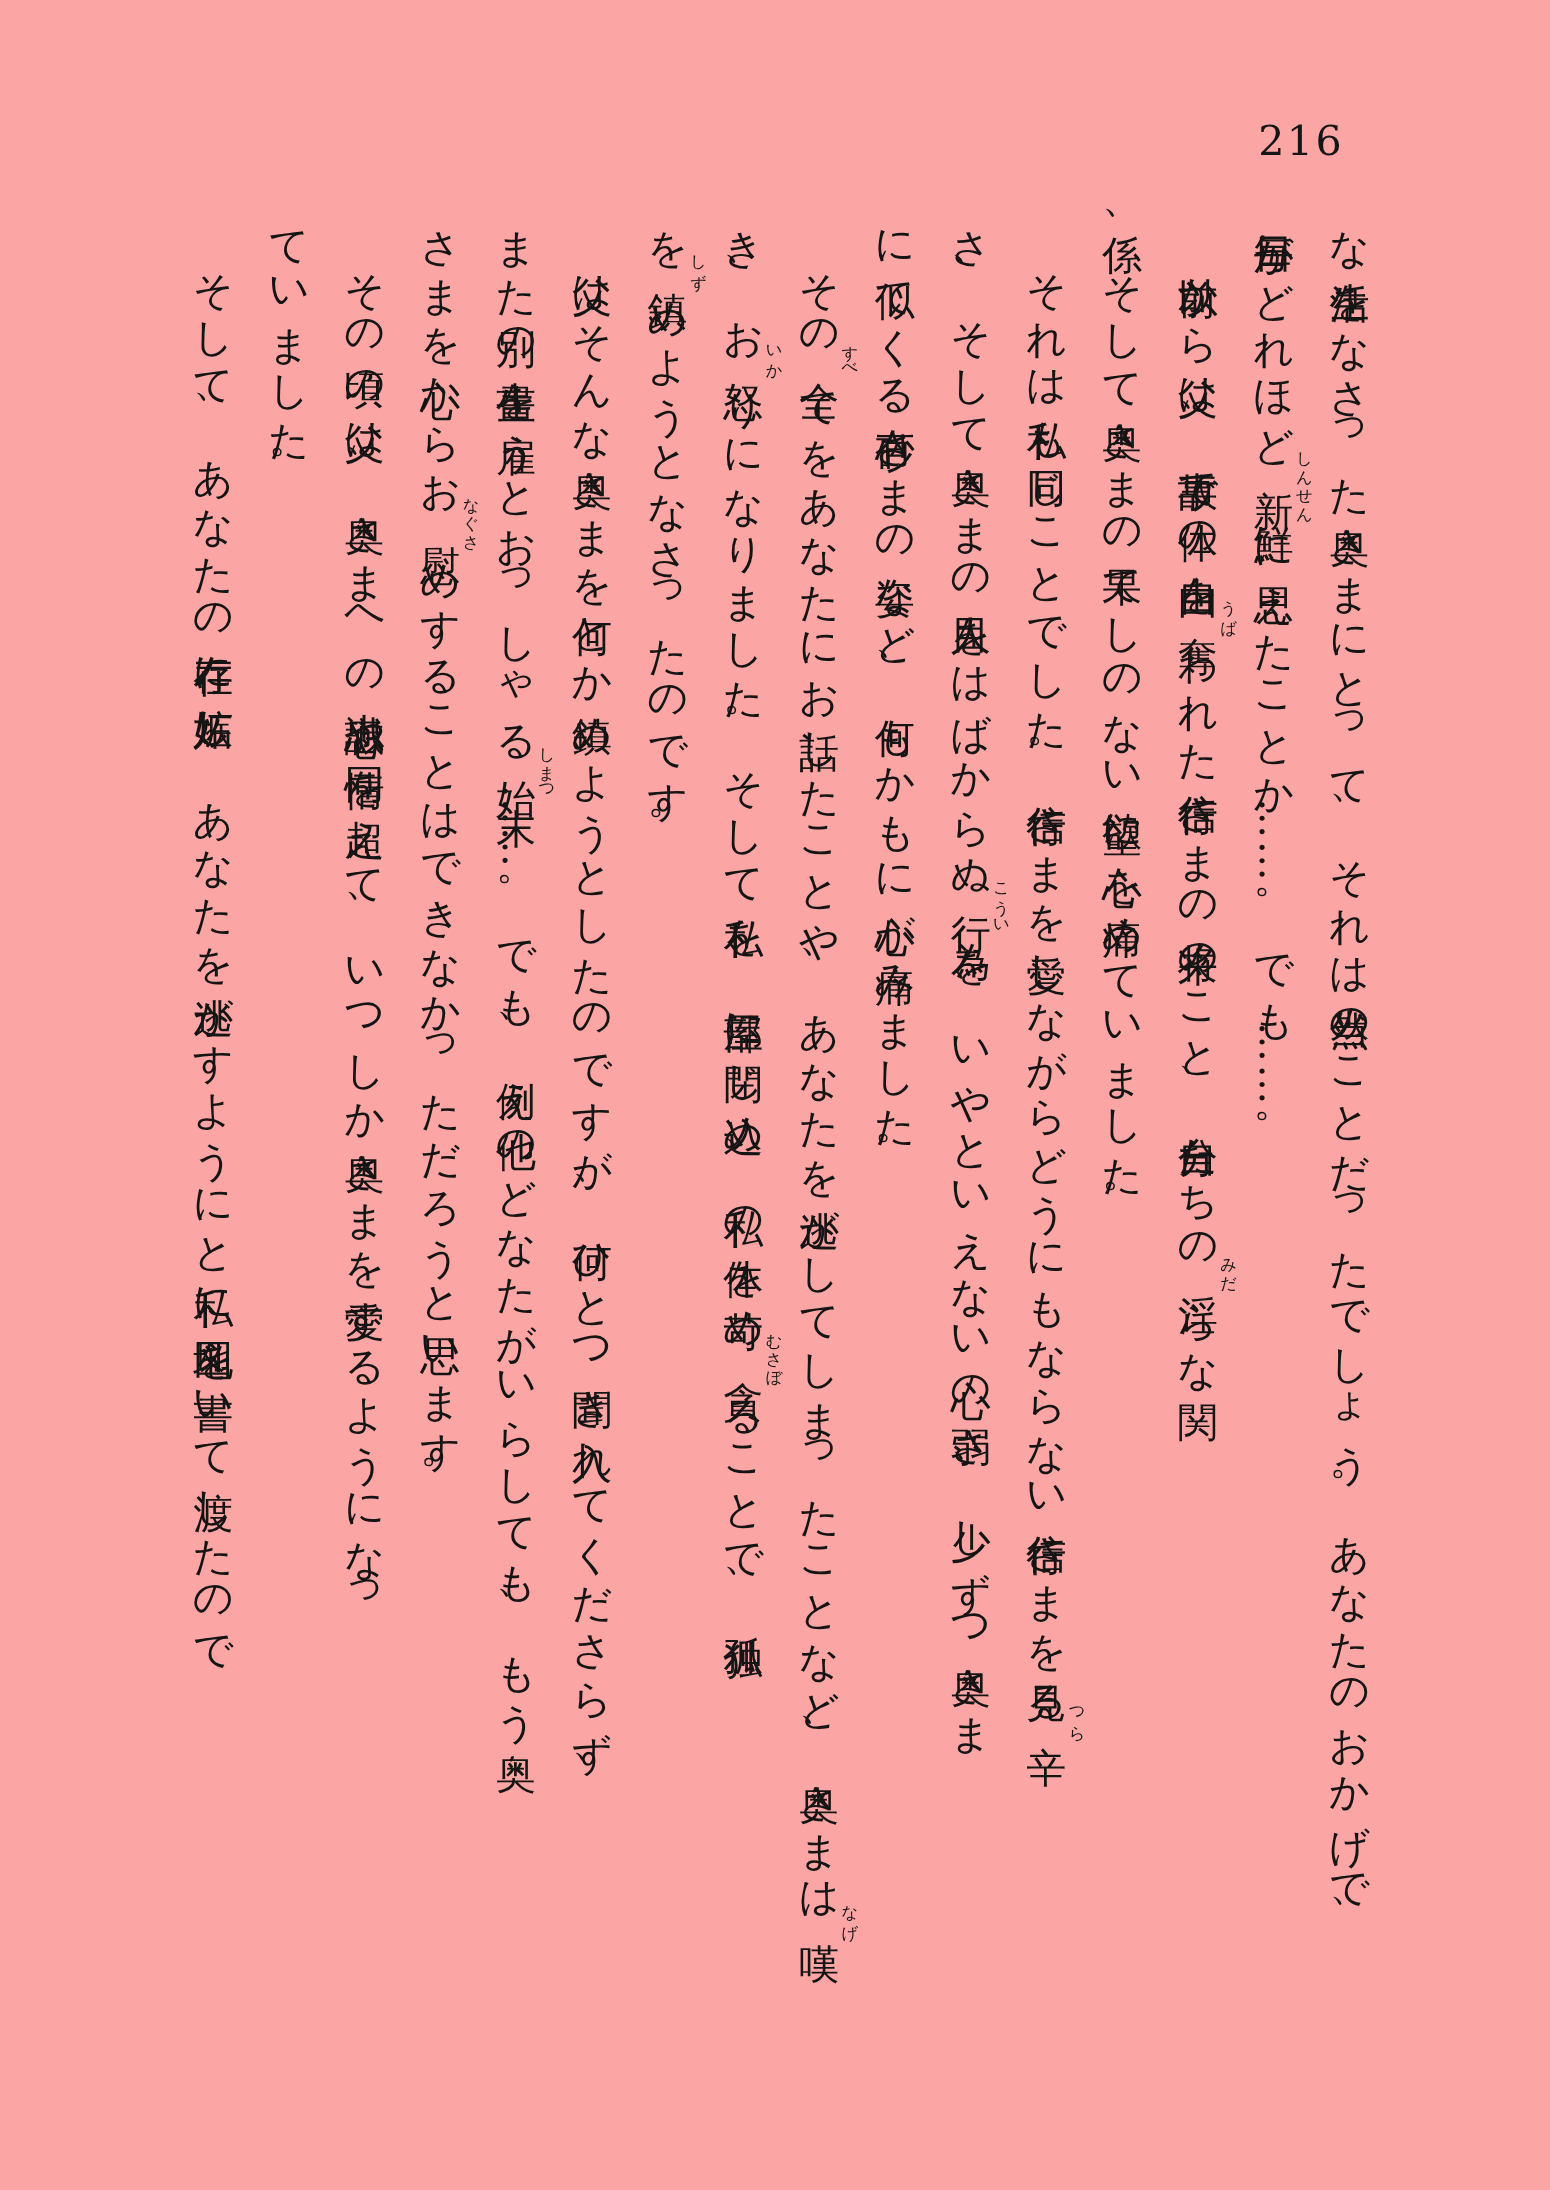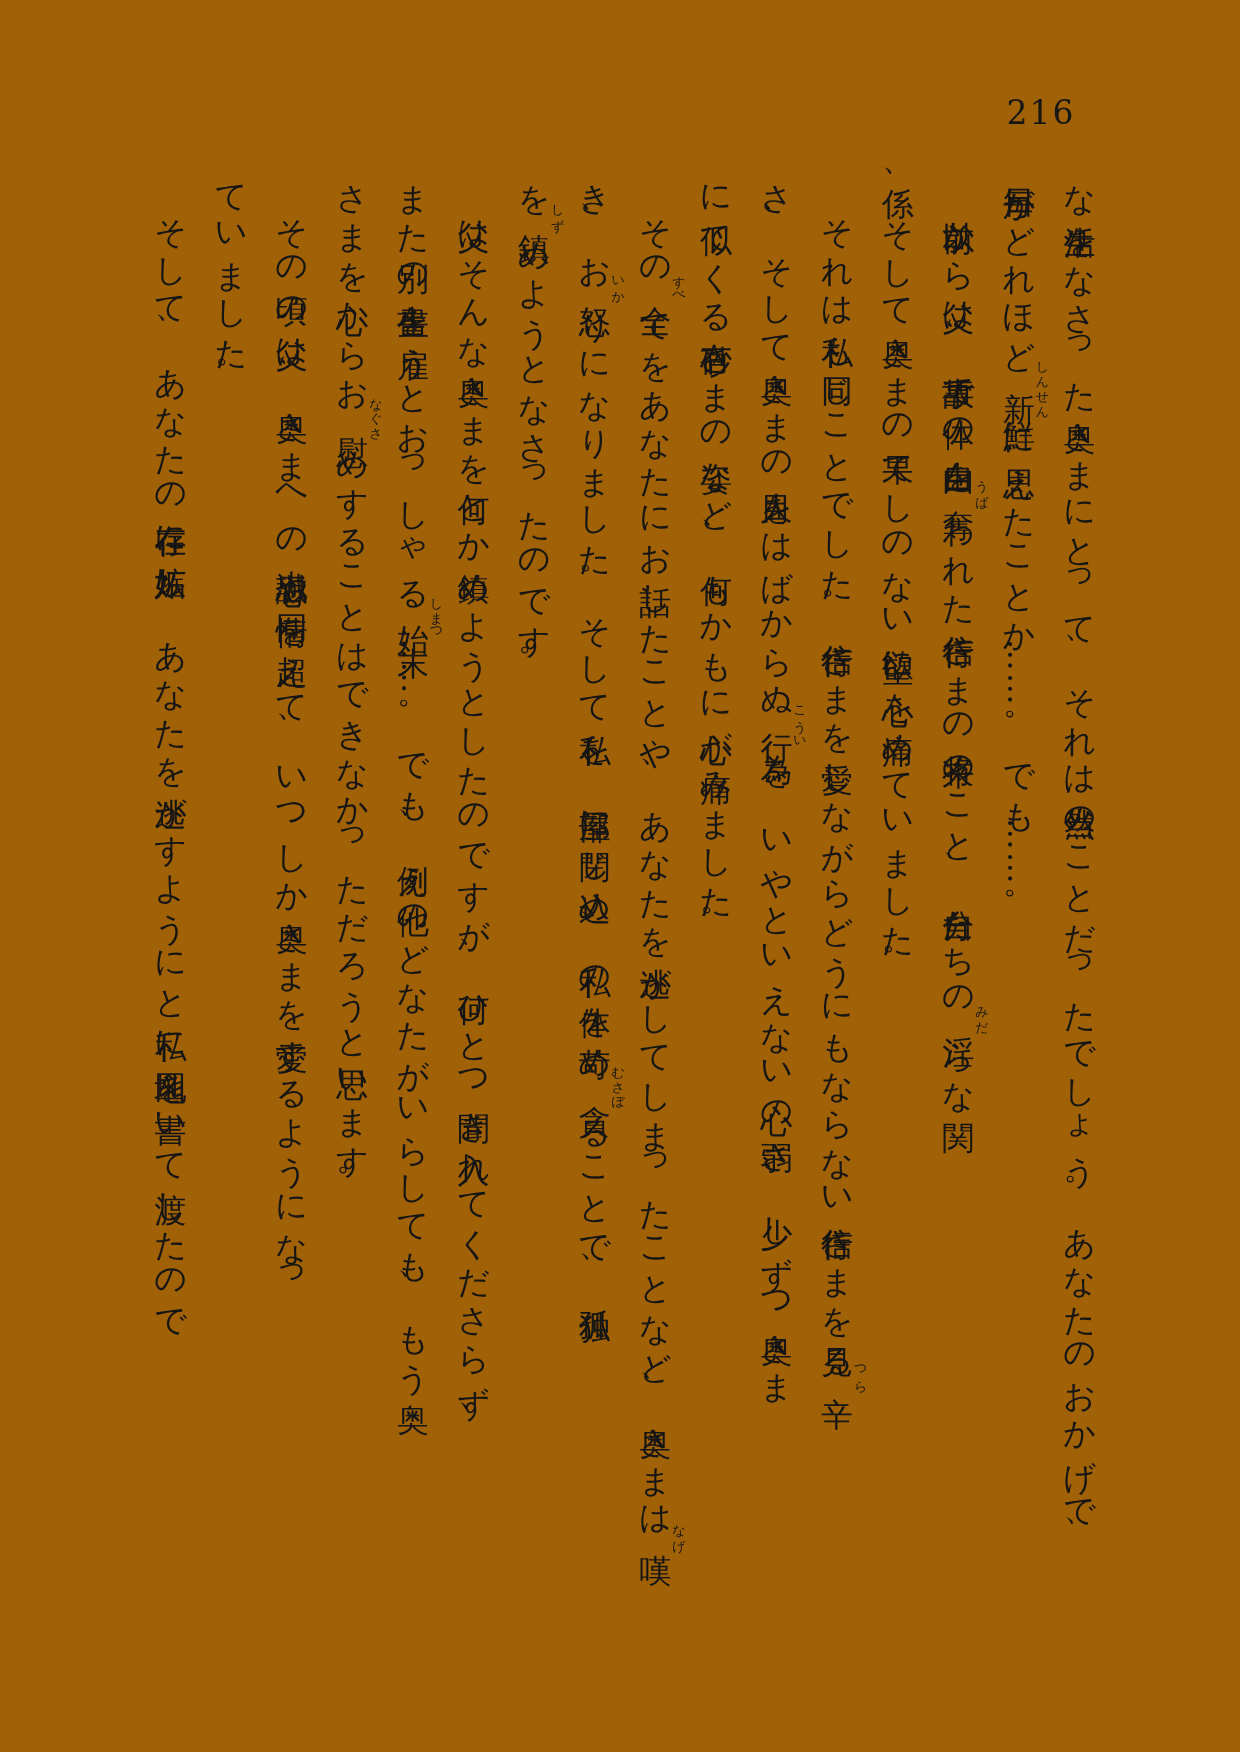--- a/index.html
+++ b/index.html
@@ -4,21 +4,21 @@
 <style>
   html, body {
     margin: 0;
     padding: 0;
     background: #ffffff;
   }
   #page {
     position: relative;
     width: 1240px;
     height: 1752px;
-    background: #a16207;
+    background: #fca5a5;
     overflow: hidden;
     font-family: "DejaVu Serif", "Liberation Serif", serif;
     color: #151515;
   }
   .page-number {
     position: absolute;
     top: 93px;
     left: 996px;
     width: 90px;
     text-align: center;

